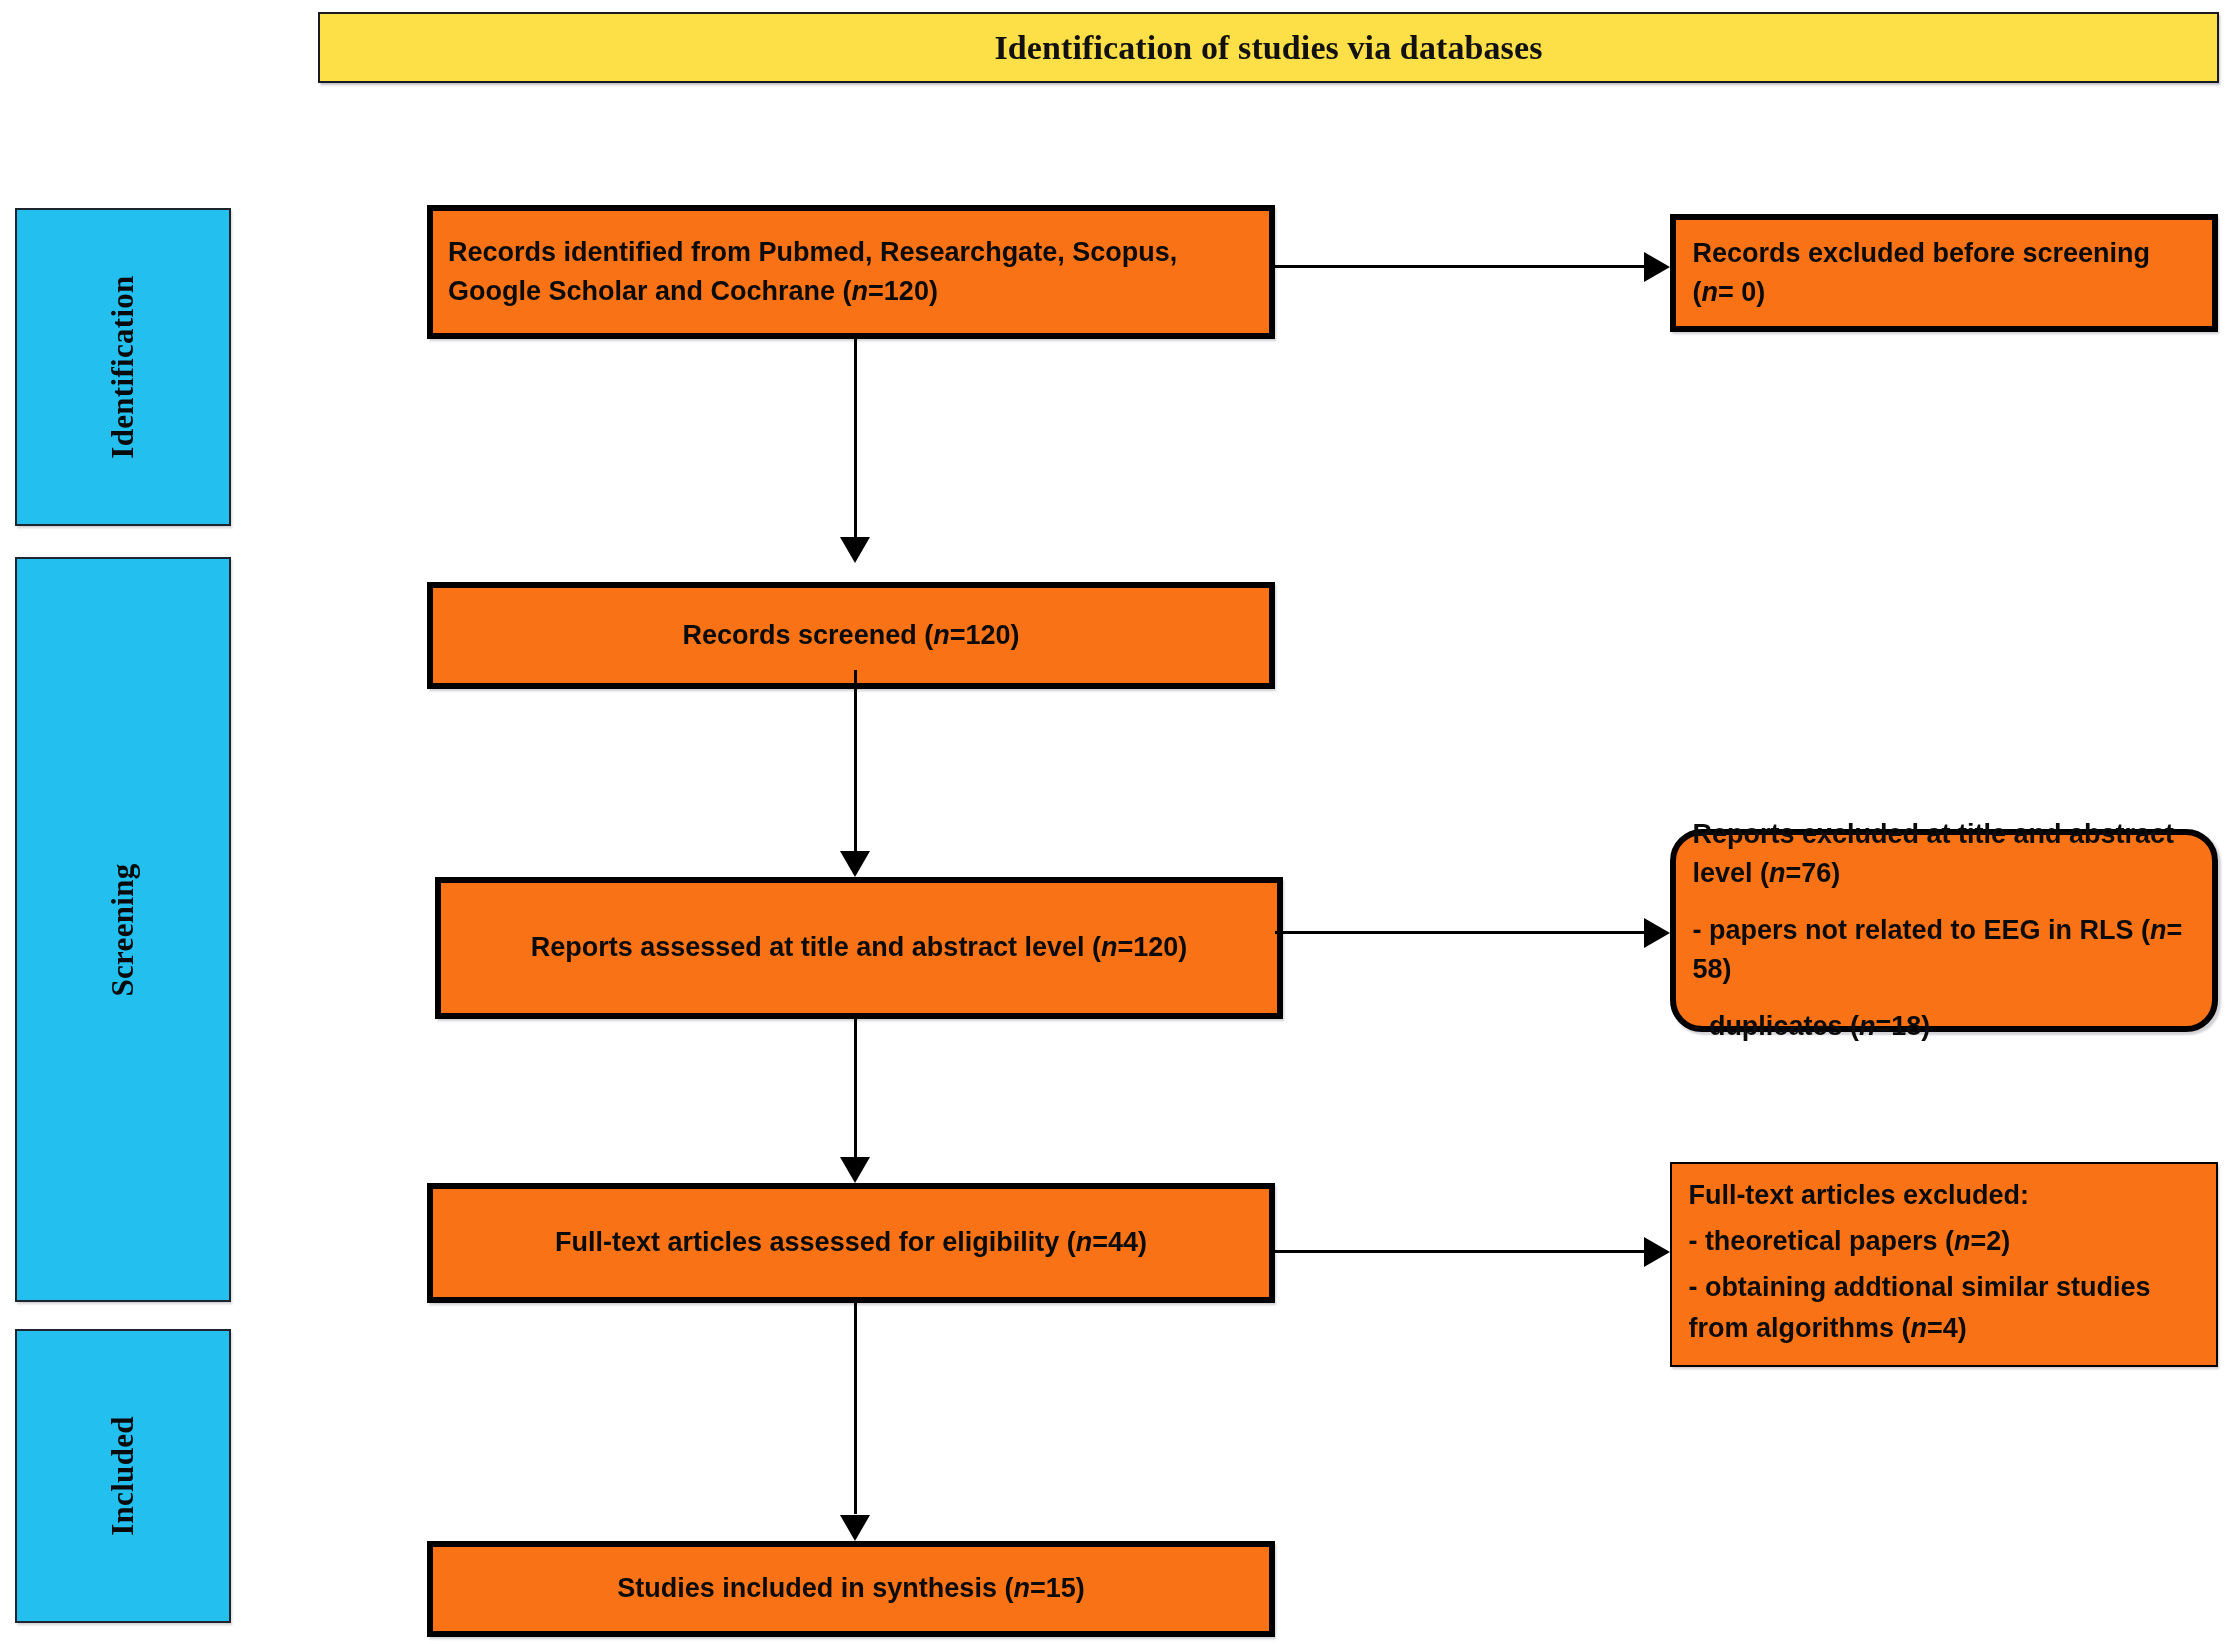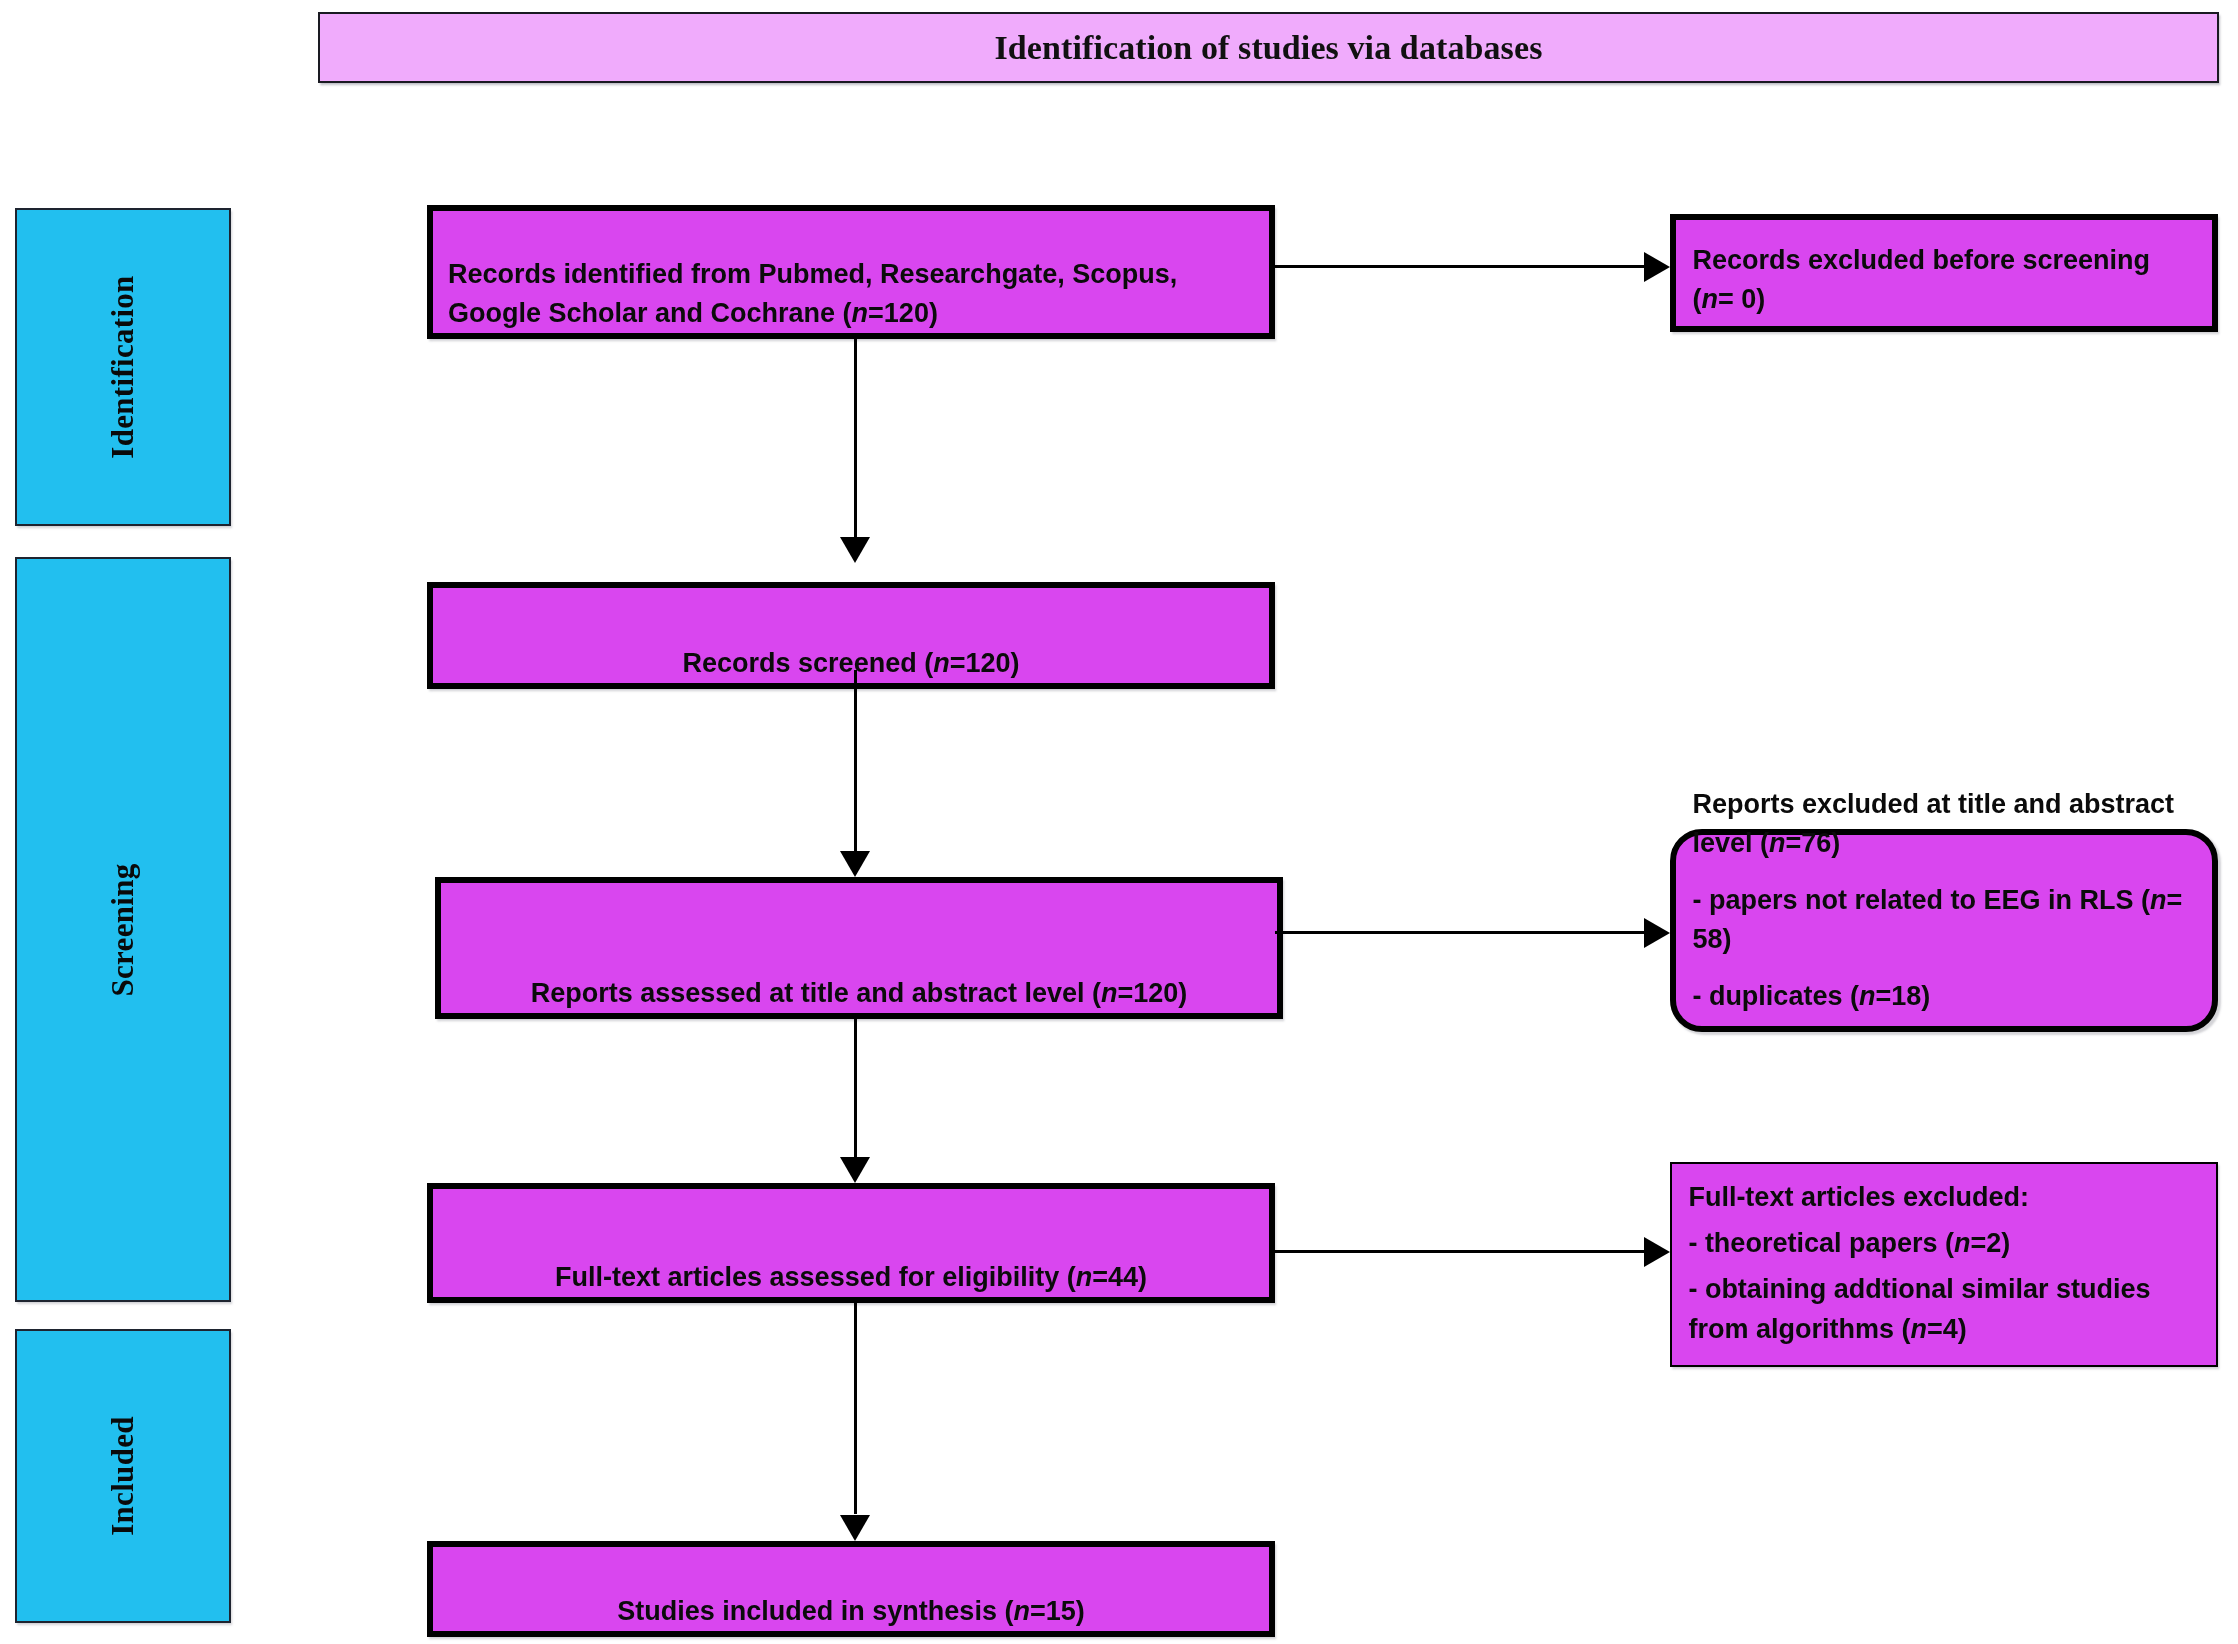--- a/index.html
+++ b/index.html
@@ -16,21 +16,21 @@
     font-family: "Liberation Sans", sans-serif;
   }
 
   
   .banner {
     position: absolute;
     left: 318px;
     top: 12.3px;
     width: 1901px;
     height: 71px;
-    background: #f0abfc;
+    background: #fde047;
     border: 2.1px solid #1a1a22;
     box-sizing: border-box;
     display: flex;
     align-items: center;
     justify-content: center;
     box-shadow: 2.1px 2.7px 2.1px rgba(120,120,135,0.45);
   }
   .banner-text {
     font-family: "Liberation Serif", serif;
     font-weight: bold;
@@ -62,25 +62,25 @@
     white-space: nowrap;
     letter-spacing: 0.3px;
   }
   #band-identification { top: 208px;  height: 318px; }
   #band-screening     { top: 557px;  height: 745px; }
   #band-included      { top: 1329px; height: 294px; }
 
   
   .fbox {
     position: absolute;
-    background: #d946ef;
+    background: #f97316;
     border: 6.8px solid #000000;
     box-sizing: border-box;
     display: flex;
-    align-items: flex-end;
+    align-items: center;
     box-shadow: 2.1px 2.7px 2.1px rgba(150,150,160,0.42);
   }
   .fbox .btext {
     font-family: "Liberation Sans", sans-serif;
     font-weight: bold;
     font-size: 27px;
     line-height: 1.45;
     color: #0b0b0b;
     width: 100%;
   }

